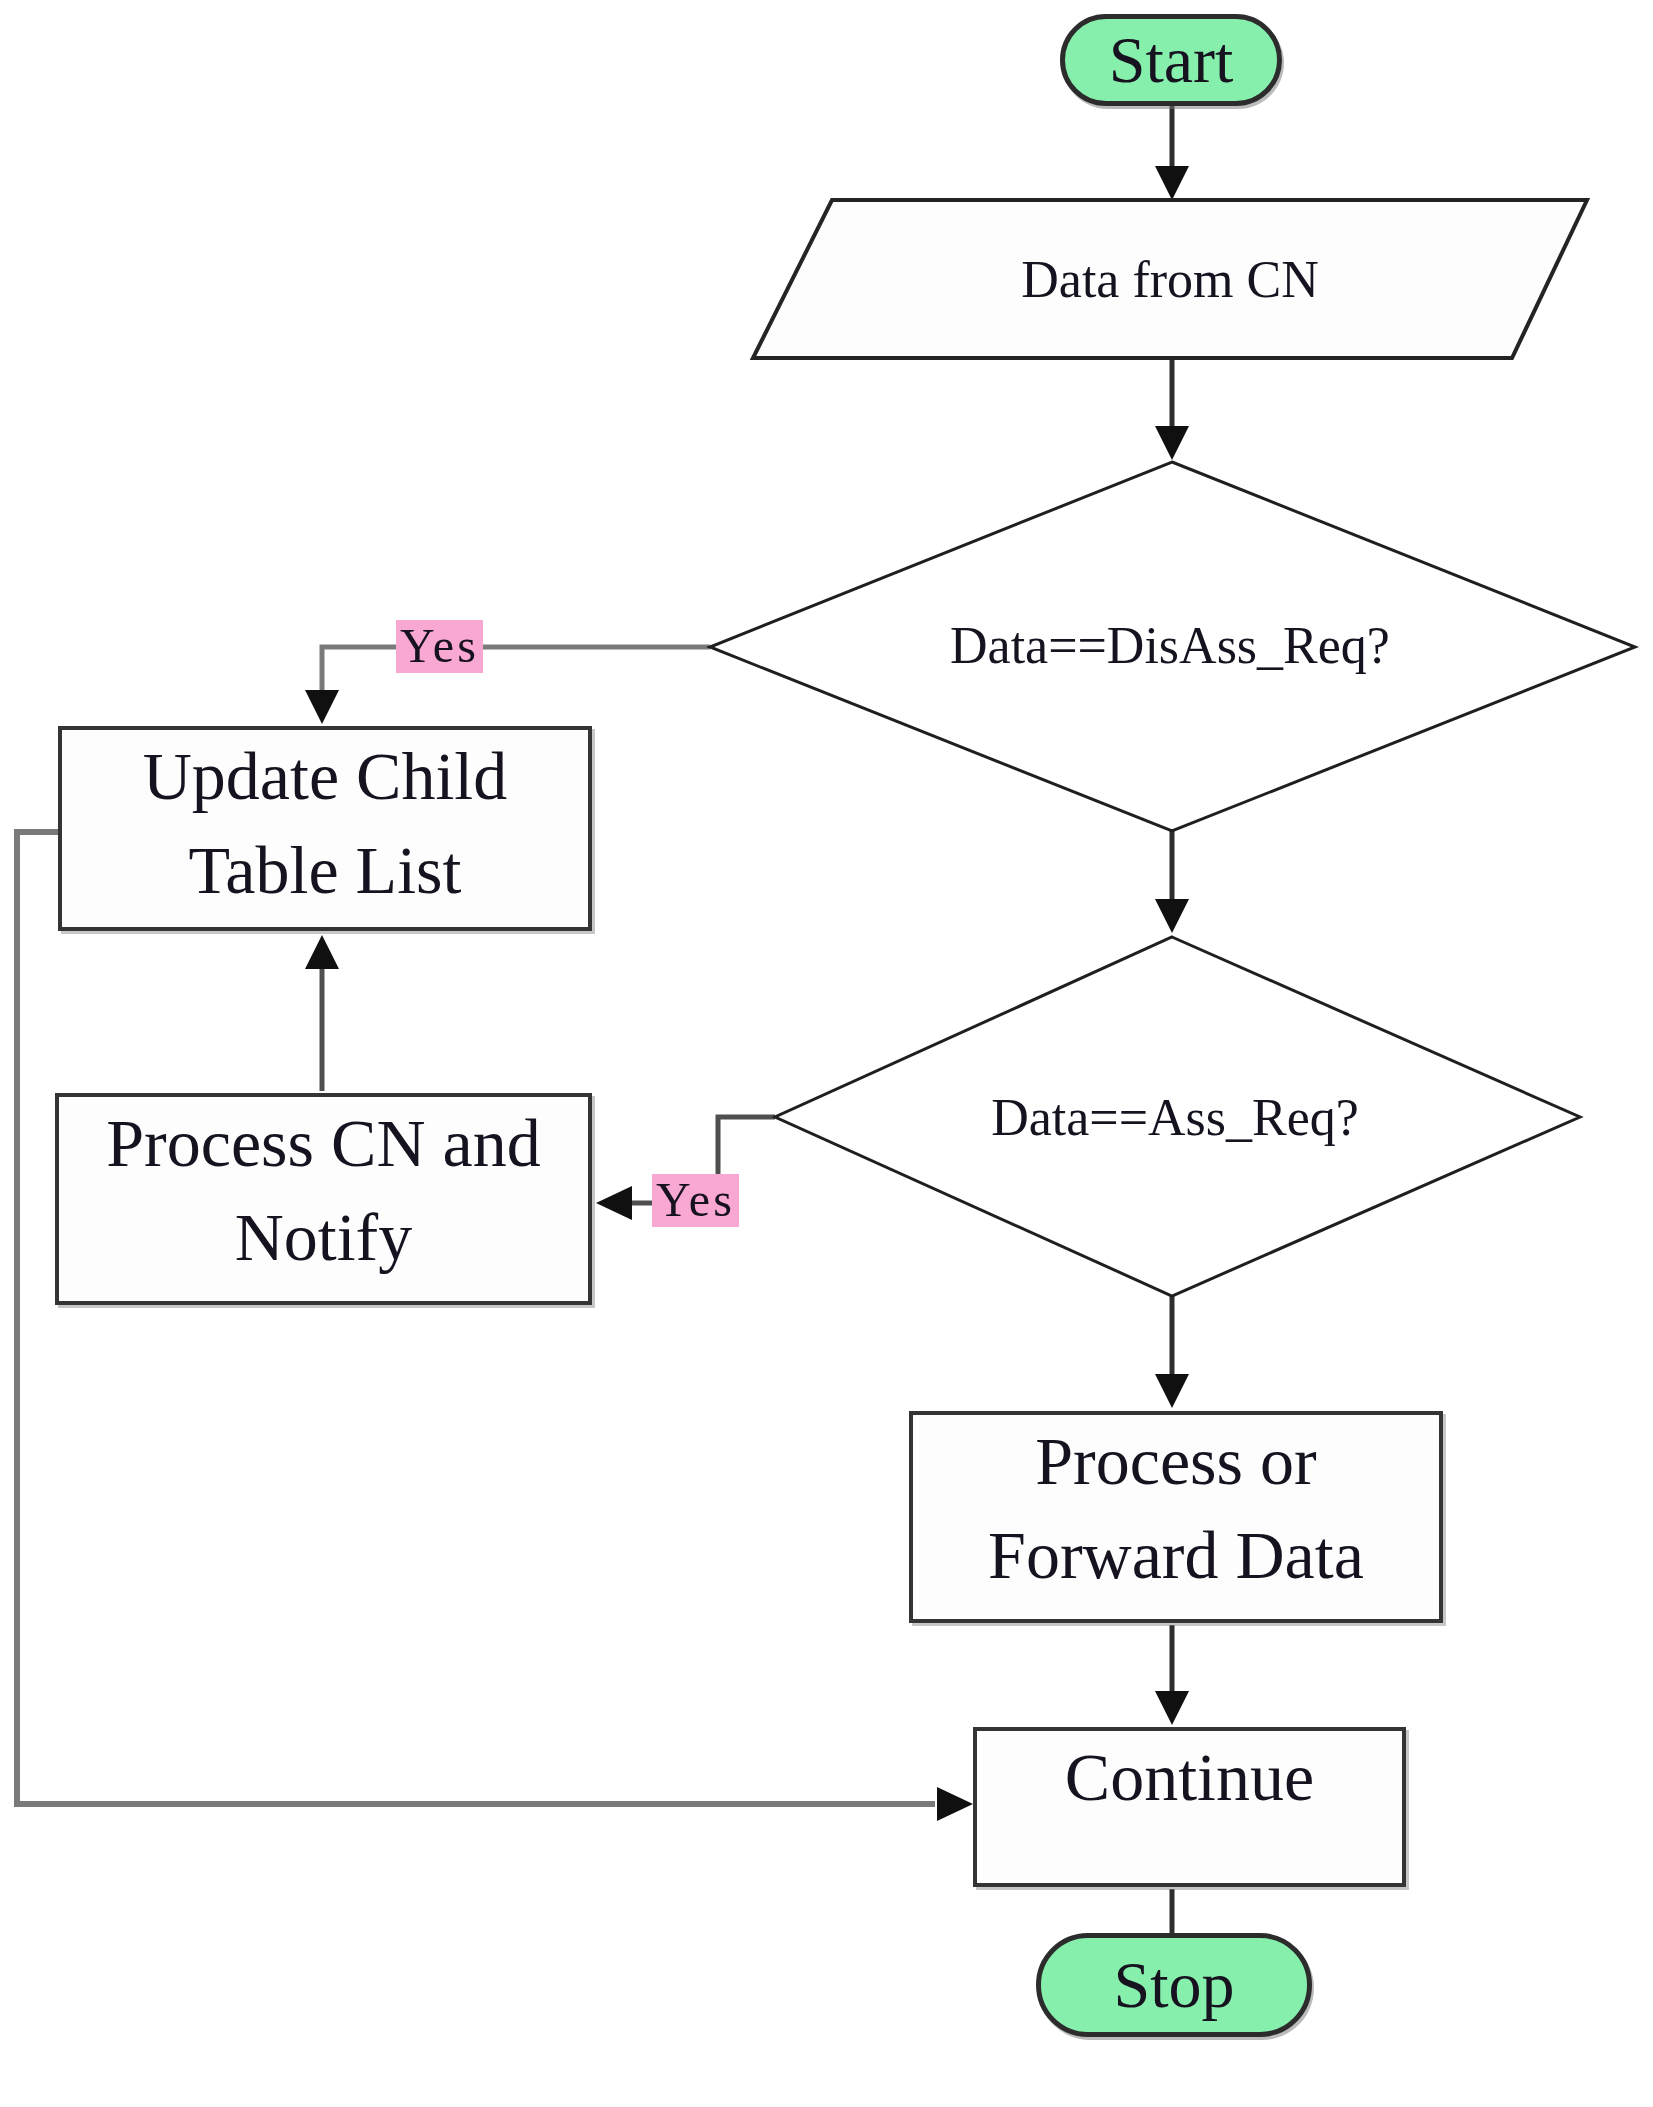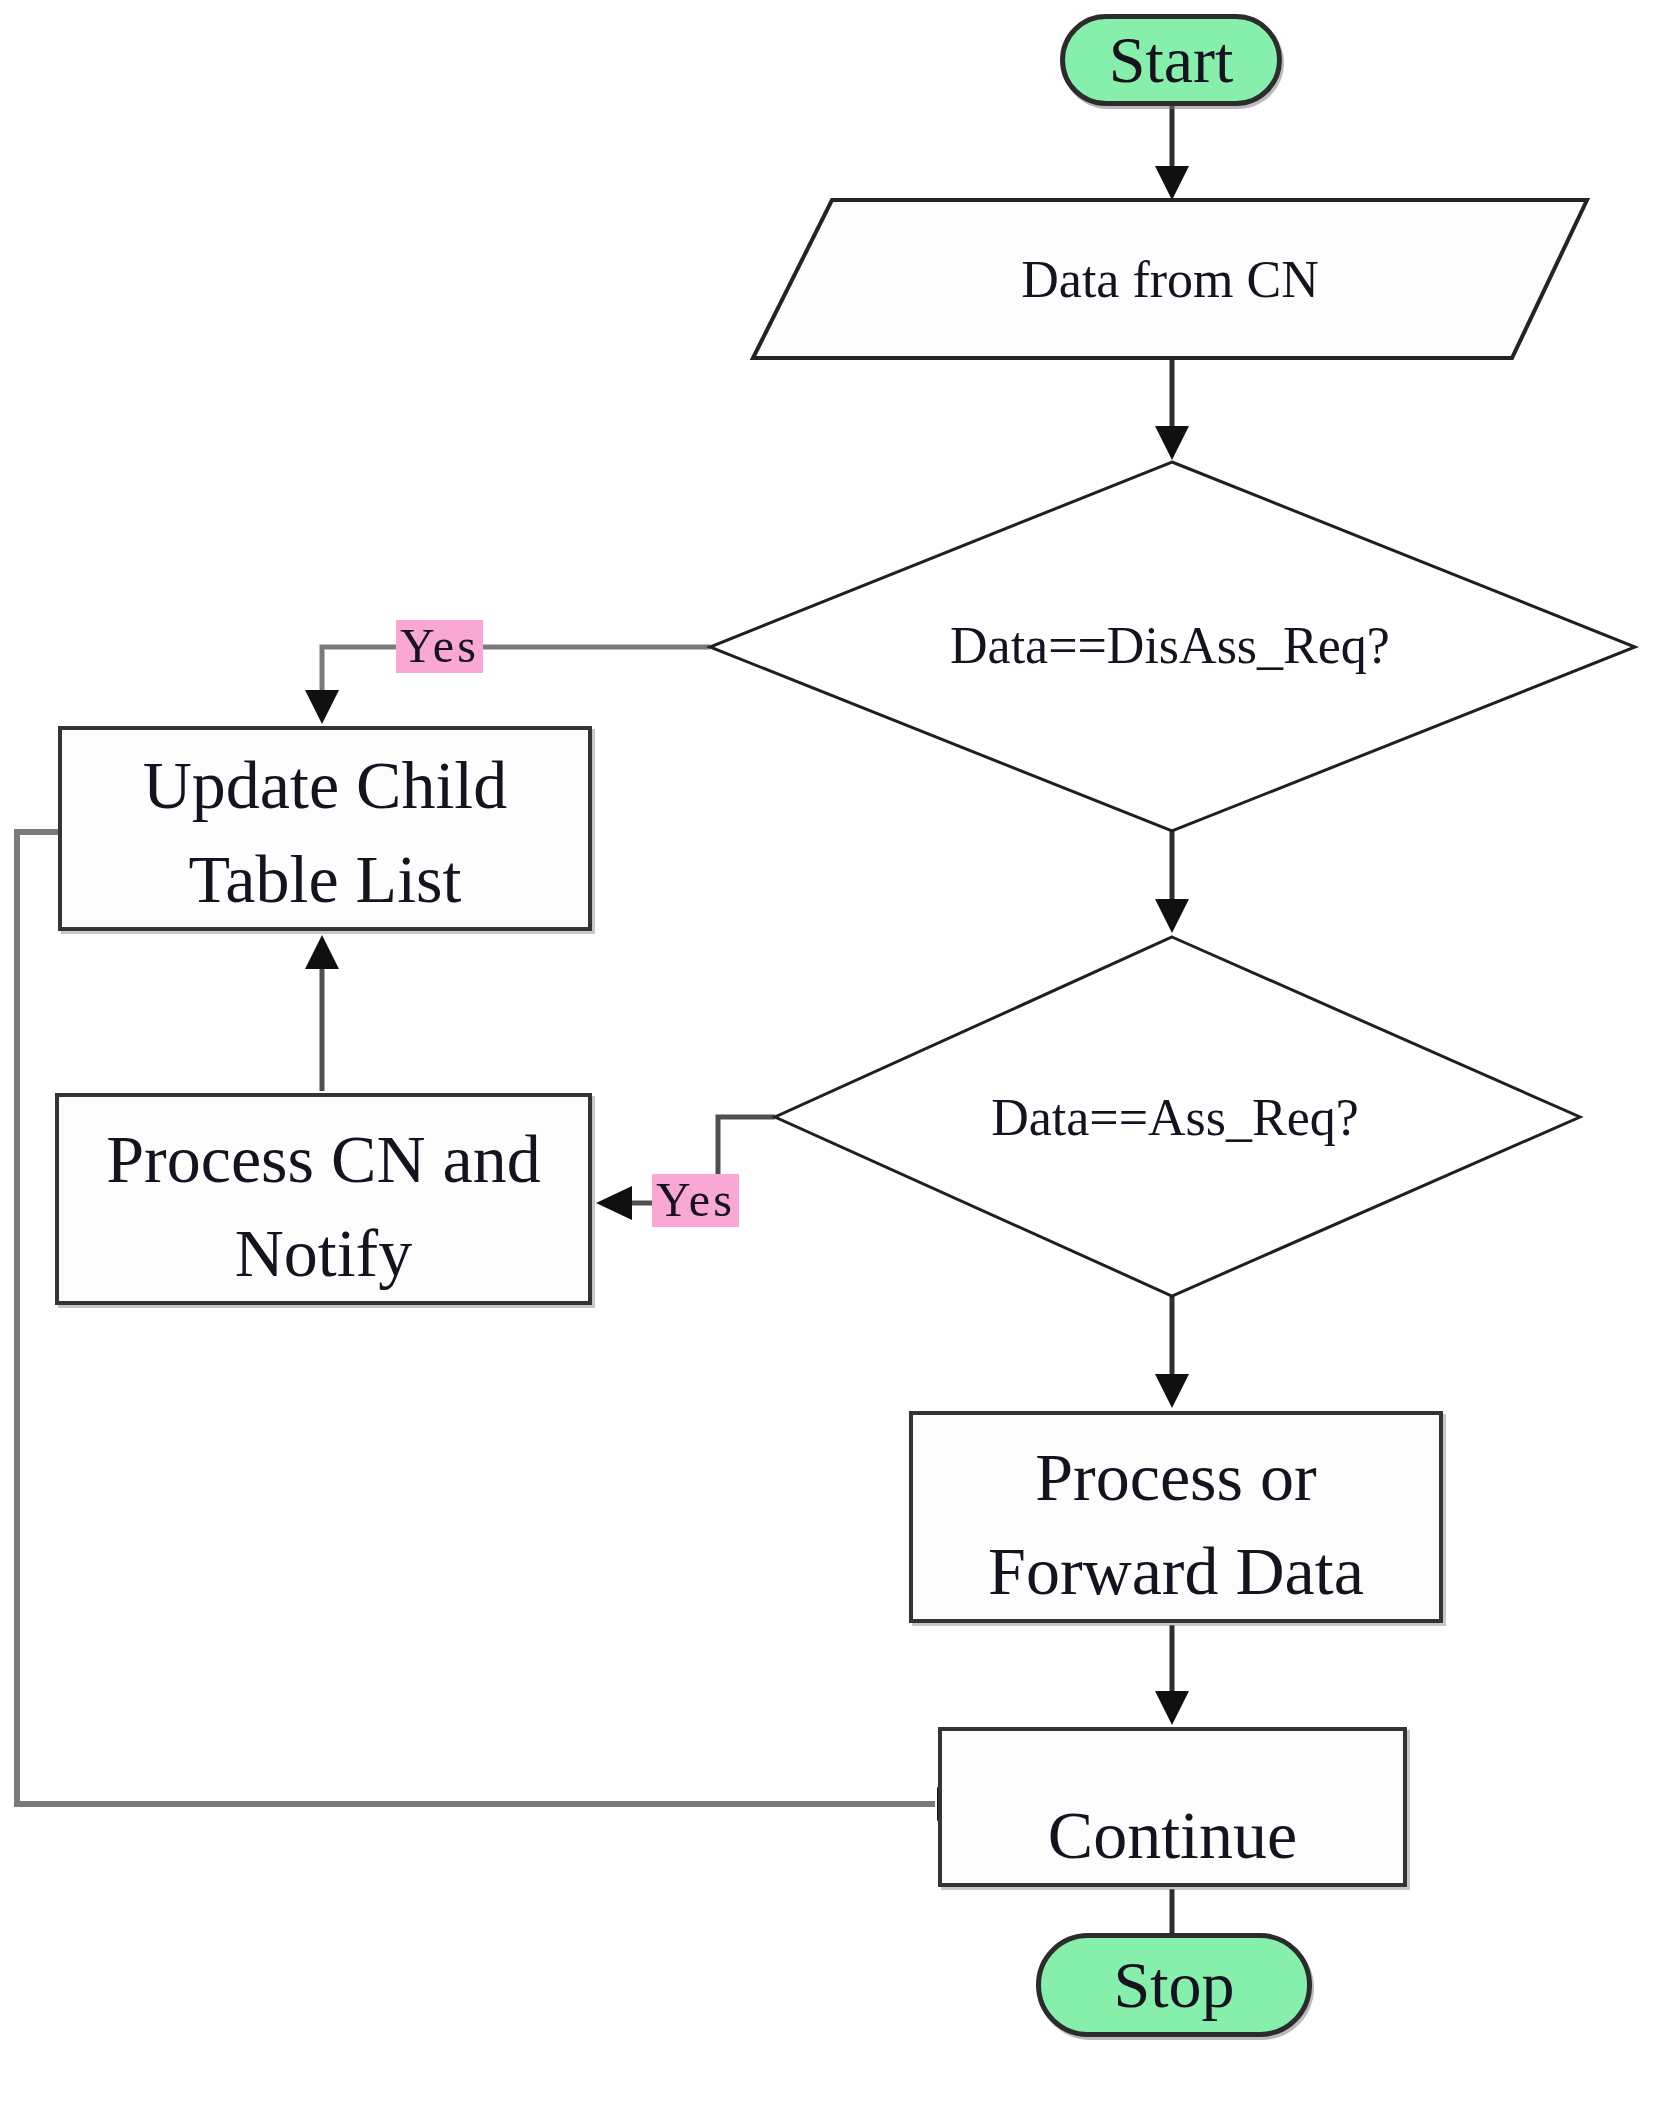--- a/index.html
+++ b/index.html
@@ -25,21 +25,21 @@
   }
   .node-box {
     position: absolute;
     box-sizing: border-box;
     background: #fdfdfd;
     border: 4px solid #343434;
     box-shadow: 3px 3px 0 rgba(130,130,130,0.45);
     display: flex;
     flex-direction: column;
     align-items: center;
-    justify-content: flex-end;
+    justify-content: flex-start;
     text-align: center;
     font-size: 68px;
     line-height: 1.38;
   }
   .terminator {
     position: absolute;
     box-sizing: border-box;
     background: #86efac;
     border: 5px solid #2c2c2c;
     border-radius: 70px;
@@ -157,21 +157,21 @@
 
   <div class="float-label" style="left:810px; top:1032px; width:730px; height:172px;">
     <span>Data==Ass_Req?</span>
   </div>
 
   <div class="node-box" style="left:909px; top:1411px; width:534px; height:212px;">
     <span>Process or</span>
     <span>Forward Data</span>
   </div>
 
-  <div class="node-box" style="left:938px; top:1727px; width:469px; height:160px;">
+  <div class="node-box" style="left:973px; top:1727px; width:433px; height:160px;">
     <span>Continue</span>
   </div>
 
   <div class="terminator" style="left:1036px; top:1933px; width:276px; height:104px;">
     <span>Stop</span>
   </div>
 
   <span class="yes-label" style="left:396px; top:620px;">Yes</span>
 
   <span class="yes-label" style="left:652px; top:1174px;">Yes</span>

